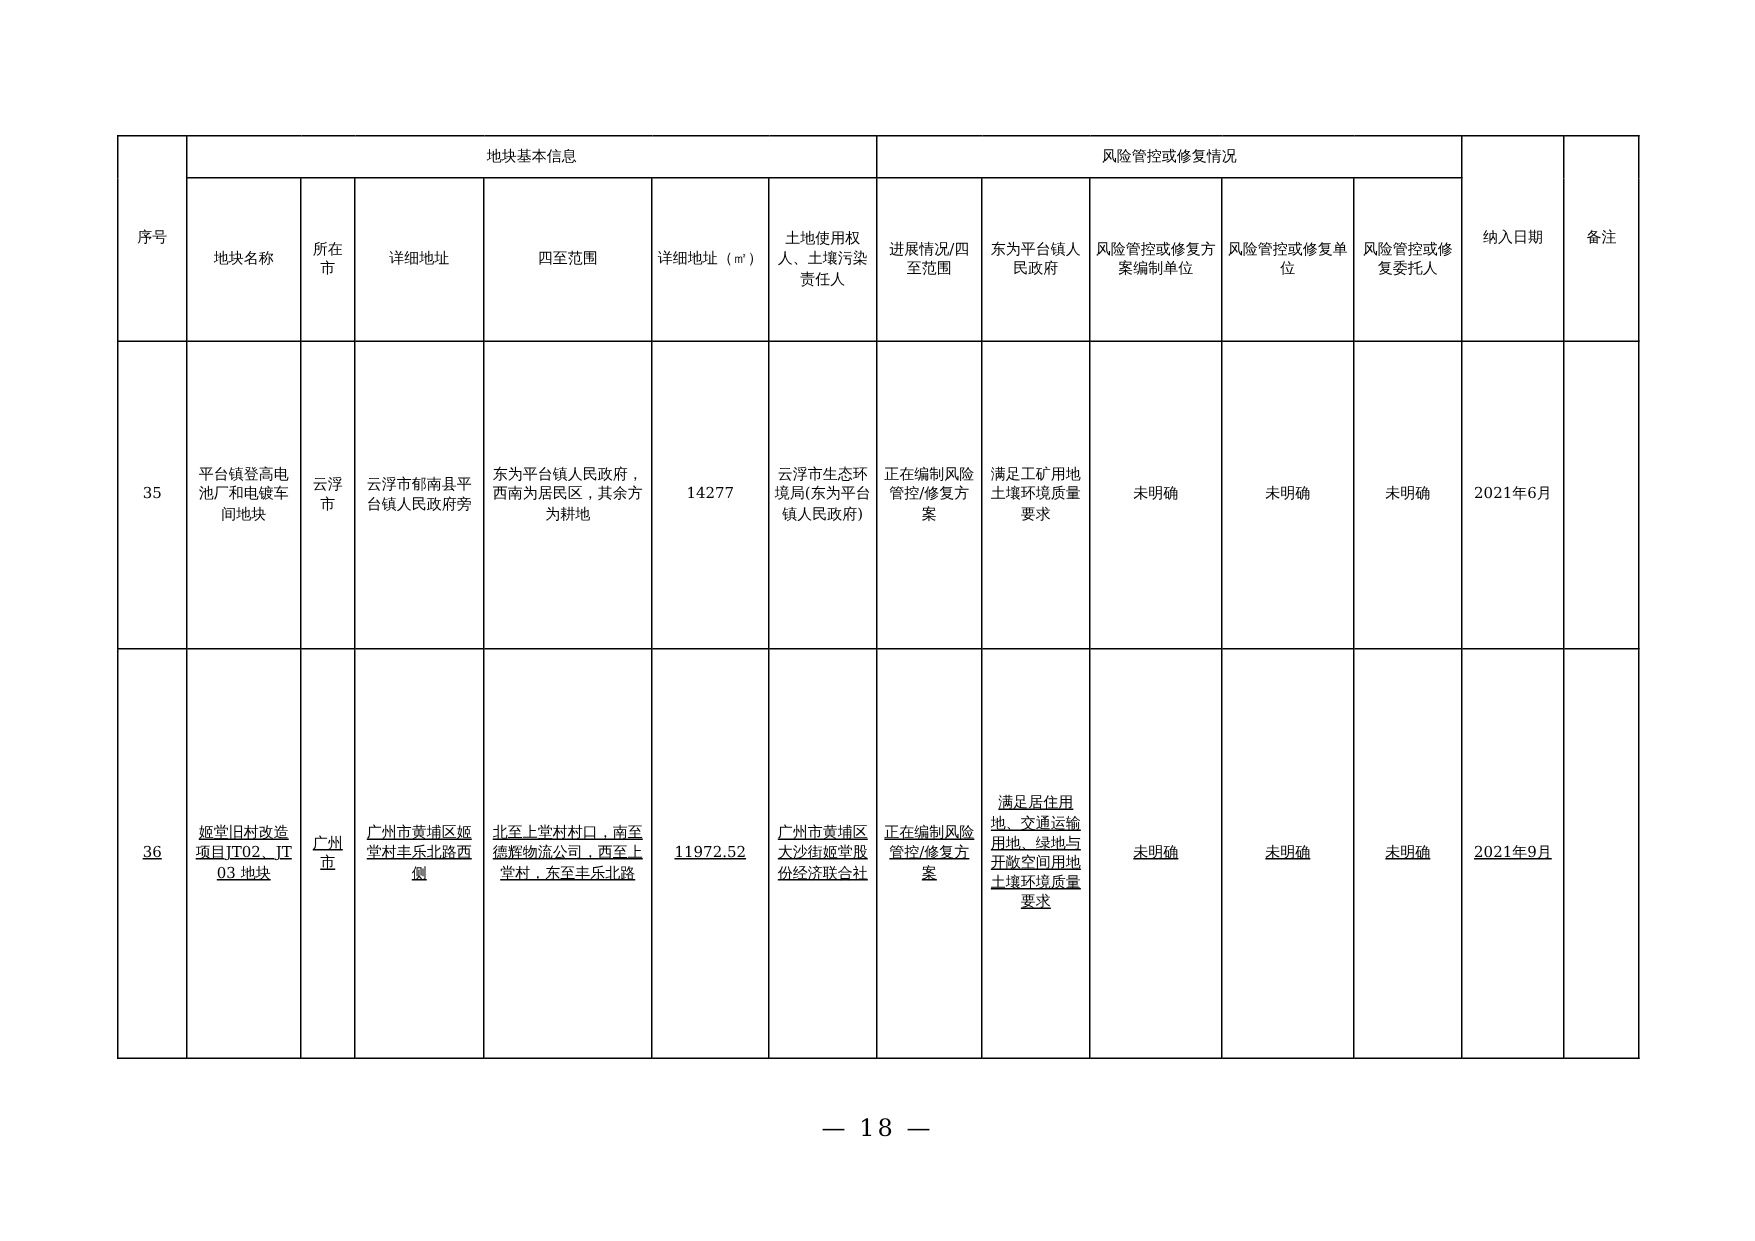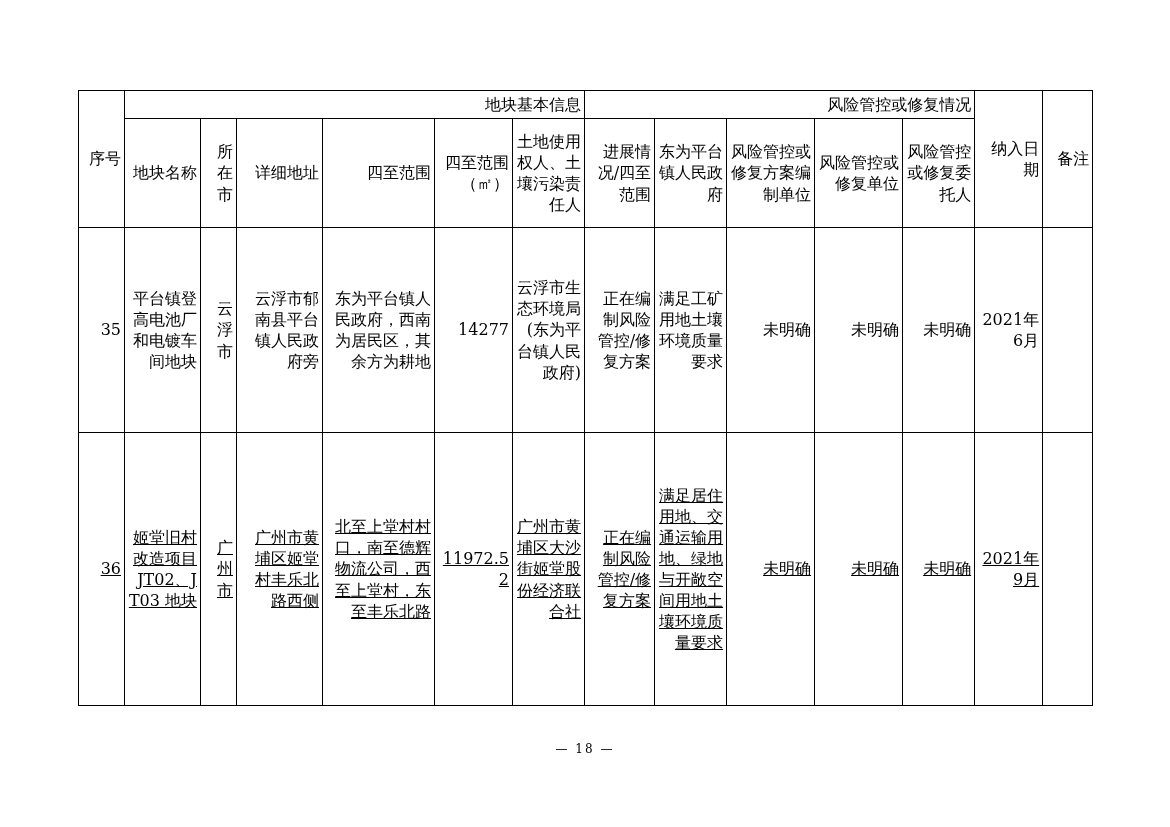--- a/index.html
+++ b/index.html
@@ -30,24 +30,24 @@
   }
   table.doc-table {
     border-collapse: collapse;
     table-layout: fixed;
     width: 1014px;
   }
   table.doc-table td,
   table.doc-table th {
     border: 1px solid #000000;
     padding: 2px 3px;
-    text-align: right;
+    text-align: center;
     vertical-align: middle;
     font-weight: normal;
-    font-size: 16px;
+    font-size: 10px;
     line-height: 1.32;
     word-break: break-all;
     font-family: "DejaVu Serif", "Liberation Serif", serif;
   }
   .hdr-group {
     height: 28px;
   }
   .hdr-cell {
     height: 104px;
   }
@@ -58,21 +58,21 @@
   .r36 td { height: 268px; text-decoration: underline; }
   .num-cell {
     font-size: 15px;
   }
   .page-number {
     position: absolute;
     left: 0;
     top: 742px;
     width: 1170px;
     text-align: center;
-    font-size: 12px;
+    font-size: 16px;
     font-family: "DejaVu Serif", "Liberation Serif", serif;
     letter-spacing: 2px;
   }
   
   col.c-seq    { width: 46px; }
   col.c-name   { width: 76px; }
   col.c-city   { width: 36px; }
   col.c-addr   { width: 86px; }
   col.c-scope  { width: 112px; }
   col.c-area   { width: 78px; }
@@ -114,21 +114,21 @@
           <td colspan="6">地块基本信息</td>
           <td colspan="5">风险管控或修复情况</td>
           <td rowspan="2" class="hdr-cell">纳入日期</td>
           <td rowspan="2" class="hdr-cell">备注</td>
         </tr>
         <tr>
           <td class="hdr-cell">地块名称</td>
           <td class="hdr-cell">所在市</td>
           <td class="hdr-cell">详细地址</td>
           <td class="hdr-cell">四至范围</td>
-          <td class="hdr-cell">四至范围（㎡）</td>
+          <td class="hdr-cell">详细地址（㎡）</td>
           <td class="hdr-cell">土地使用权人、土壤污染责任人</td>
           <td class="hdr-cell">进展情况/四至范围</td>
           <td class="hdr-cell">东为平台镇人民政府</td>
           <td class="hdr-cell">风险管控或修复方案编制单位</td>
           <td class="hdr-cell">风险管控或修复单位</td>
           <td class="hdr-cell">风险管控或修复委托人</td>
         </tr>
       </thead>
       <tbody>
         <tr class="row-body r35">

